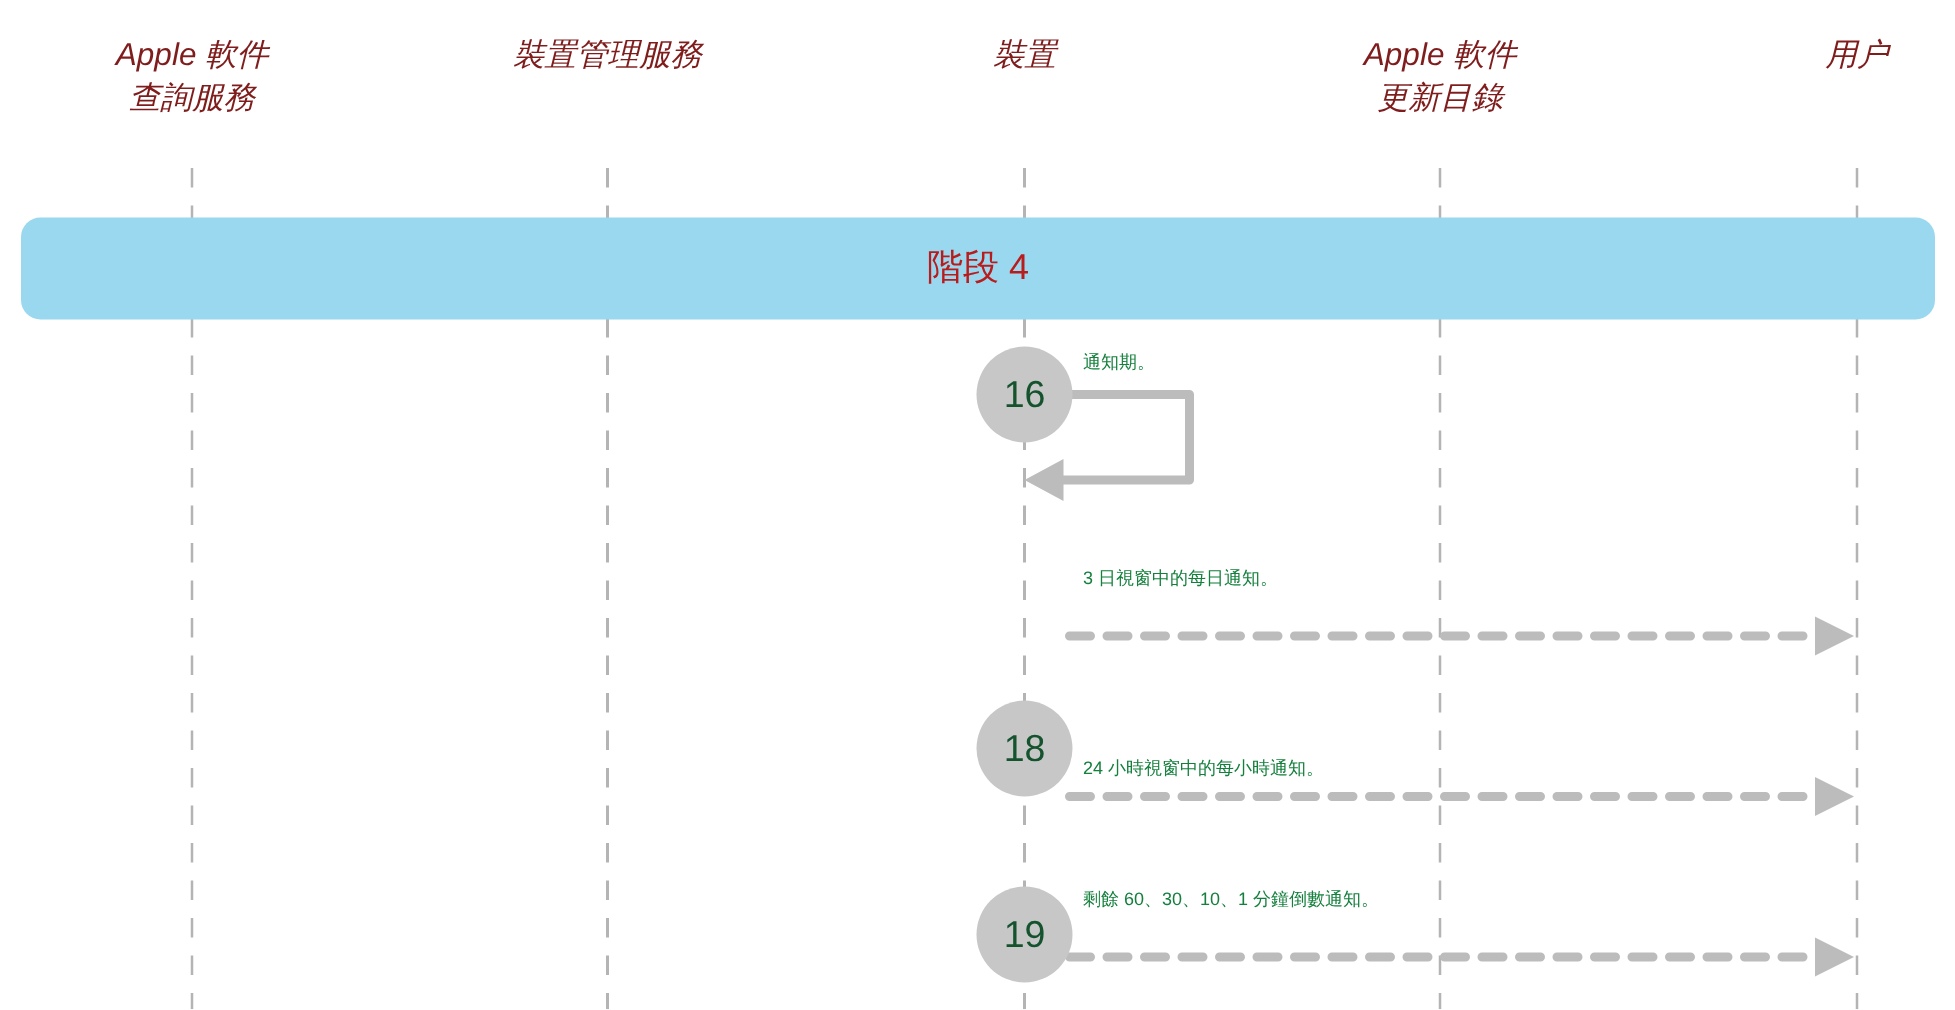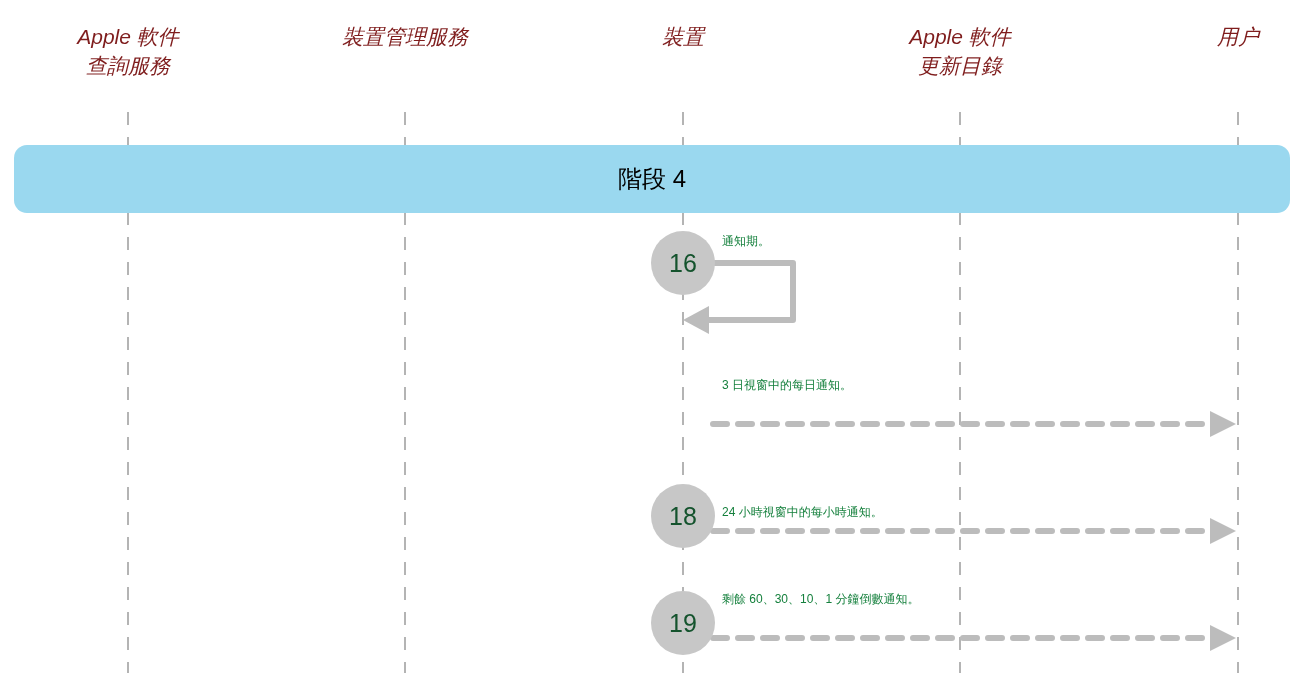--- a/index.html
+++ b/index.html
@@ -50,21 +50,21 @@
     top: 145px;
     width: 1276px;
     height: 68px;
     background: #9ad8ef;
     border-radius: 13px;
     display: flex;
     align-items: center;
     justify-content: center;
   }
   .phase-banner-label {
-    color: #000000;
+    color: #b91c1c;
     font-size: 24px;
     line-height: 28px;
   }
 
   
   .step-circle {
     position: absolute;
     width: 64px;
     height: 64px;
     border-radius: 50%;
@@ -162,21 +162,21 @@
     </svg>
   </div>
   <div class="step-label" style="left:722px; top:396px;">3 日視窗中的每日通知。</div>
 
   <div class="msg-arrow" style="left:713px; top:516px;">
     <svg width="525" height="30">
       <line x1="0" y1="15" x2="500" y2="15" stroke="#bcbcbc" stroke-width="6" stroke-dasharray="14 11" stroke-linecap="round"></line>
       <path d="M 497 2 L 523 15 L 497 28 Z" fill="#bcbcbc"></path>
     </svg>
   </div>
-  <div class="step-circle" style="left:683px; top:516px;">
+  <div class="step-circle" style="left:683px; top:499px;">
     <span>18</span>
   </div>
   <div class="step-label" style="left:722px; top:523px;">24 小時視窗中的每小時通知。</div>
 
   <div class="msg-arrow" style="left:713px; top:623px;">
     <svg width="525" height="30">
       <line x1="0" y1="15" x2="500" y2="15" stroke="#bcbcbc" stroke-width="6" stroke-dasharray="14 11" stroke-linecap="round"></line>
       <path d="M 497 2 L 523 15 L 497 28 Z" fill="#bcbcbc"></path>
     </svg>
   </div>

